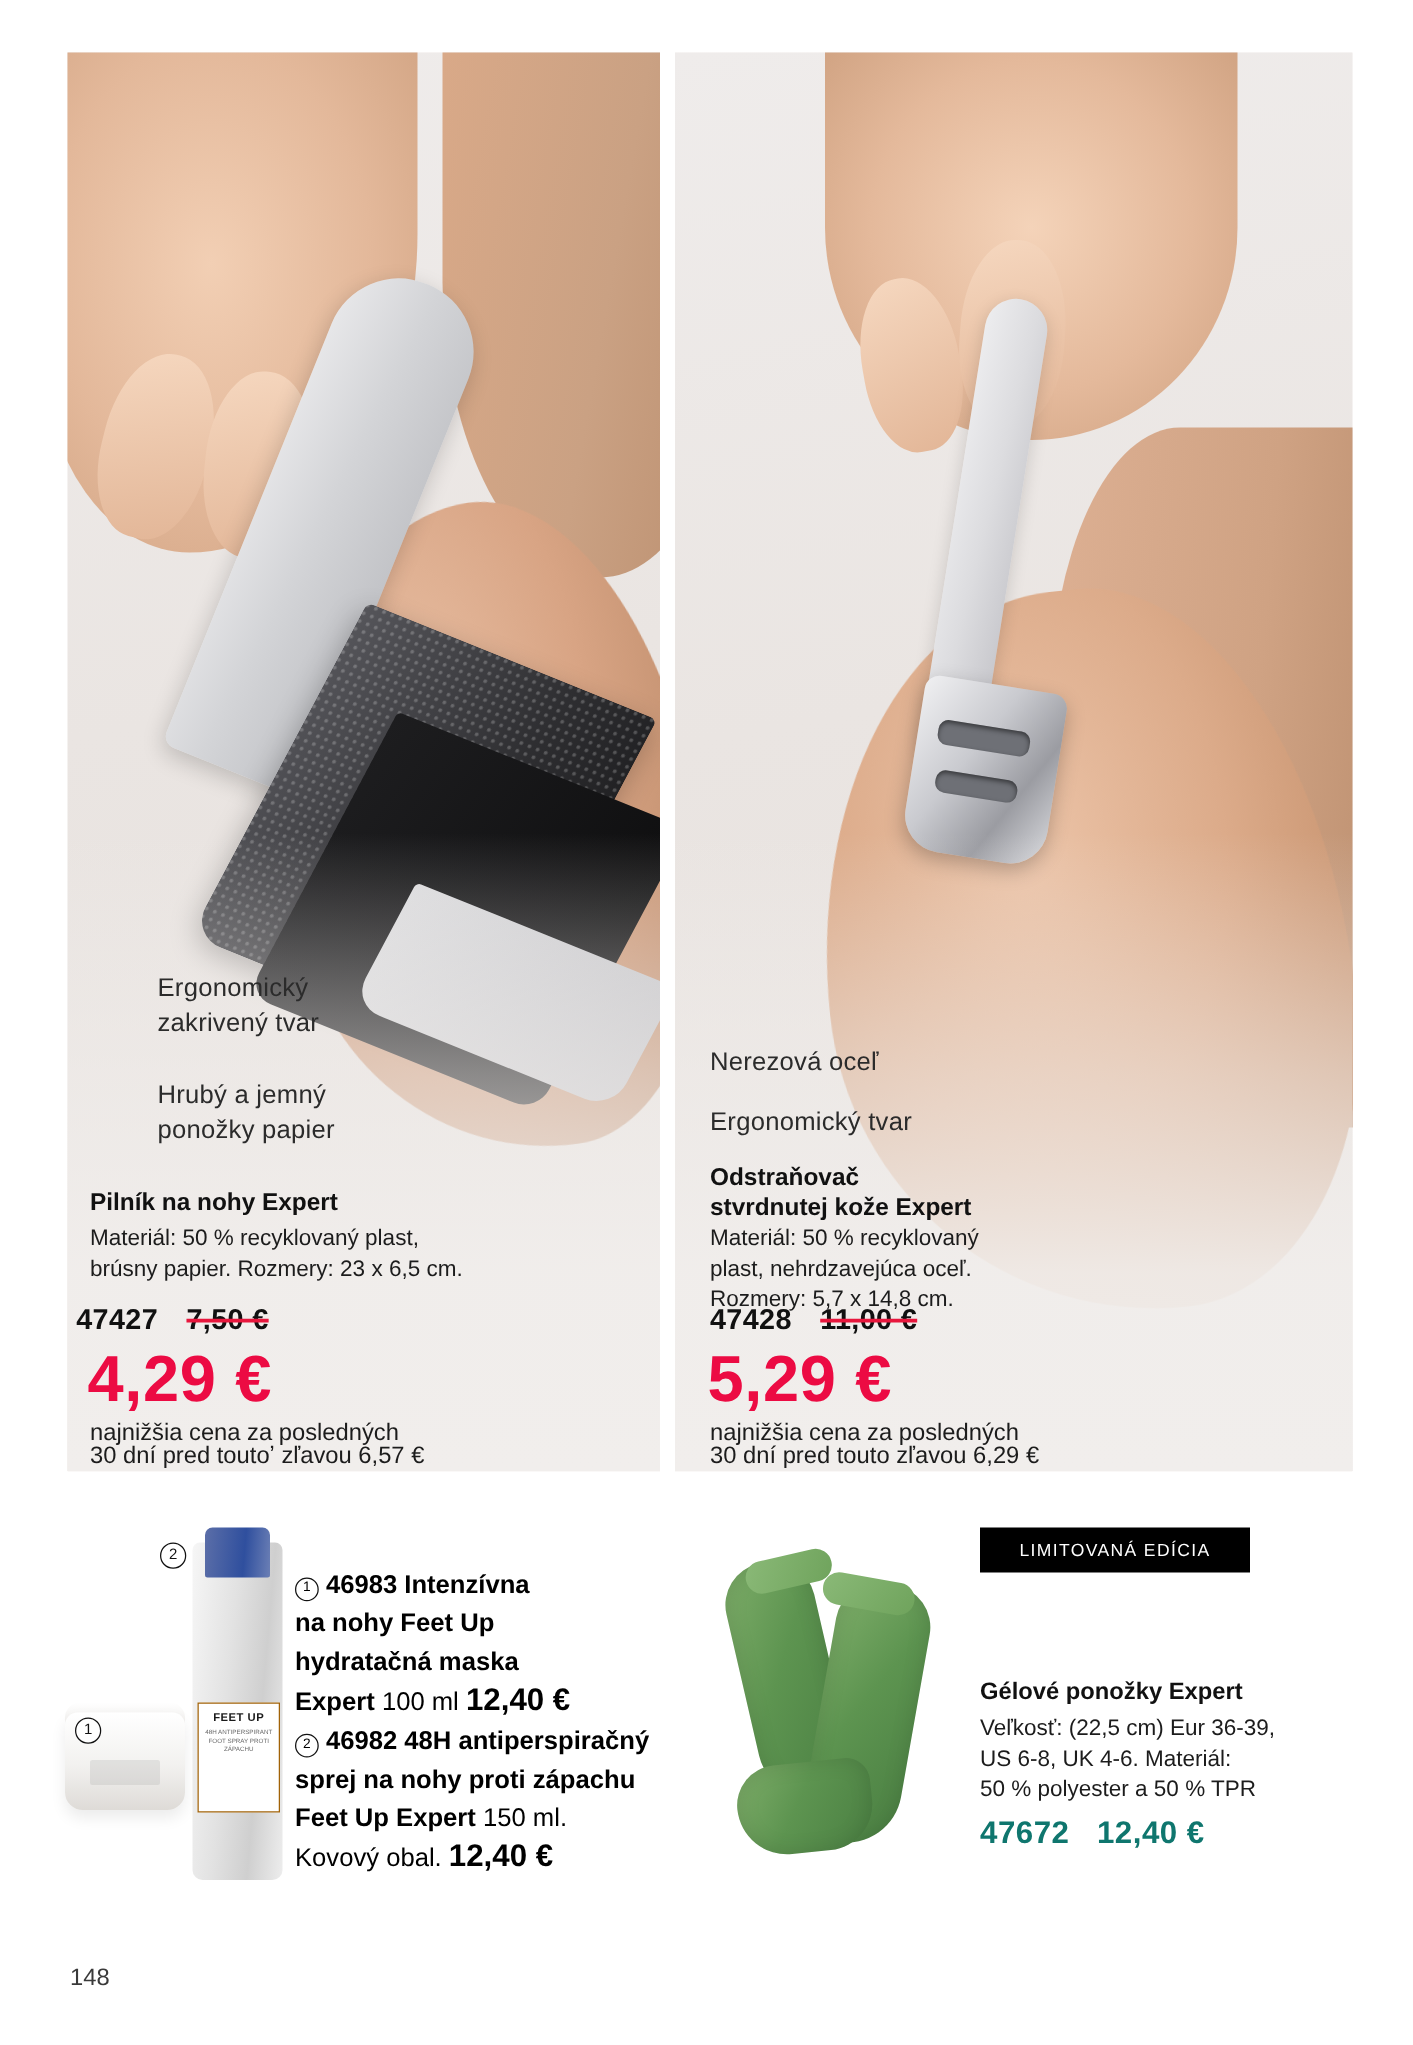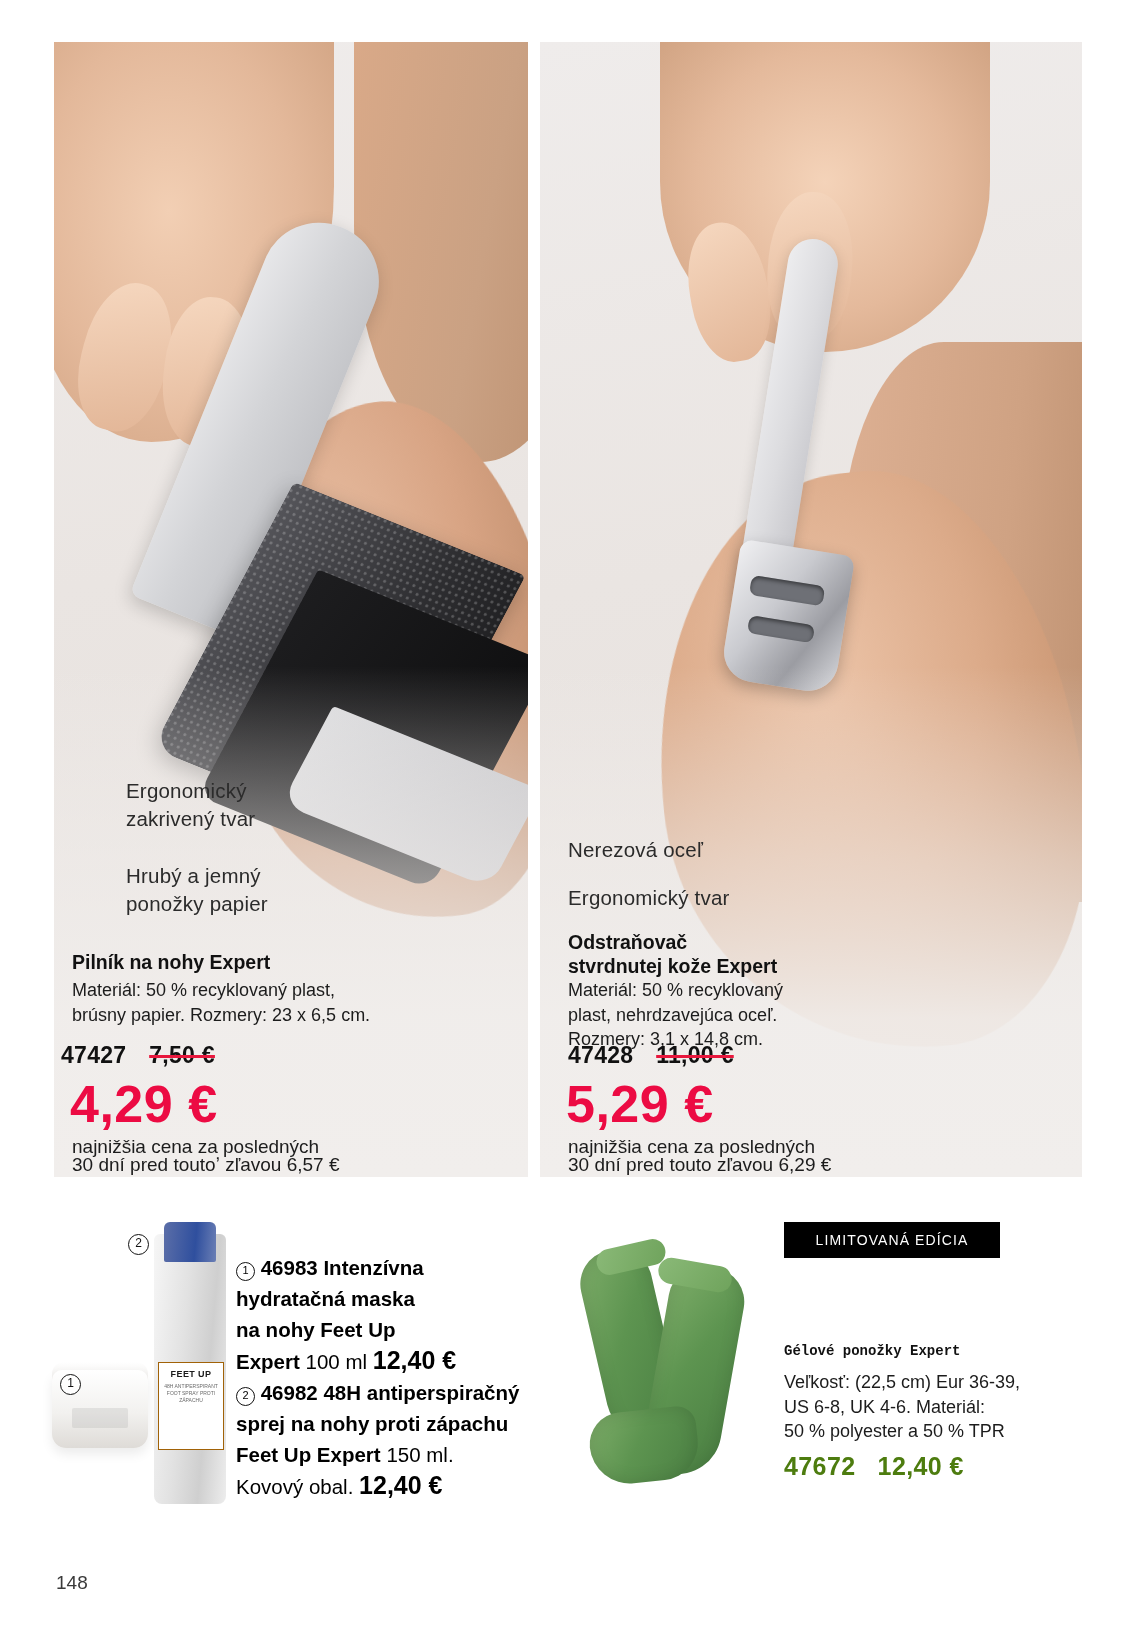--- a/index.html
+++ b/index.html
@@ -353,39 +353,38 @@
     color: #fff;
     font-size: 14px;
     letter-spacing: 1.1px;
     display: flex;
     align-items: center;
     justify-content: center;
   }
   .socks-title {
     position: absolute;
     left: 784px; top: 1343px;
-    font-size: 14px;
+    font-size: 19px;
     font-weight: bold;
     color: #111;
-    font-family: Liberation Mono, monospace;
   }
   .socks-desc {
     position: absolute;
     left: 784px; top: 1370px;
     width: 250px;
     font-size: 18px;
     line-height: 24.5px;
     color: #1c1c1c;
   }
   .socks-price {
     position: absolute;
     left: 784px; top: 1452px;
     font-size: 25px;
     font-weight: bold;
-    color: #4d7c0f;
+    color: #0f766e;
     letter-spacing: .4px;
   }
   .page-num {
     position: absolute;
     left: 56px; top: 1572px;
     font-size: 19px;
     color: #3a3a3a;
   }
 </style>
 </head>
@@ -448,21 +447,21 @@
   <div class="feature" style="left:28px; top:794px;">Nerezová oceľ</div>
   <div class="feature" style="left:28px; top:842px;">Ergonomický tvar</div>
 
   <div class="prod-title" style="left:28px; top:888px;">
     <div>Odstraňovač</div>
     <div>stvrdnutej kože Expert</div>
   </div>
   <div class="prod-desc" style="left:28px; top:936px;">
     <div>Materiál: 50 % recyklovaný</div>
     <div>plast, nehrdzavejúca oceľ.</div>
-    <div>Rozmery: 3,1 x 14,8 cm.</div>
+    <div>Rozmery: 5,7 x 14,8 cm.</div>
   </div>
   <div class="code-row" style="left:28px; top:1000px;">
     <span>47428</span>
     <span class="old-price">11,00 €</span>
   </div>
   <div class="new-price" style="left:26px; top:1032px;">5,29 €</div>
   <div class="low-price" style="left:28px; top:1096px;">
     <div>najnižšia cena za posledných</div>
     <div>30 dní pred touto zľavou 6,29 €</div>
   </div>
@@ -483,22 +482,22 @@
   <div class="num-badge" style="left:82px; top:12px;">2</div>
   <div class="num-badge" style="left:14px; top:152px;">1</div>
 </div>
 
 <div class="bottom-text">
   <div>
     <span class="inline-badge">1</span>
     <span>46983</span>
     <span>Intenzívna</span>
   </div>
+  <div>na nohy Feet Up</div>
   <div>hydratačná maska</div>
-  <div>na nohy Feet Up</div>
   <div>
     <span>Expert</span>
     <span class="light">100 ml</span>
     <span class="price">12,40 €</span>
   </div>
   <div>
     <span class="inline-badge">2</span>
     <span>46982</span>
     <span>48H antiperspiračný</span>
   </div>

